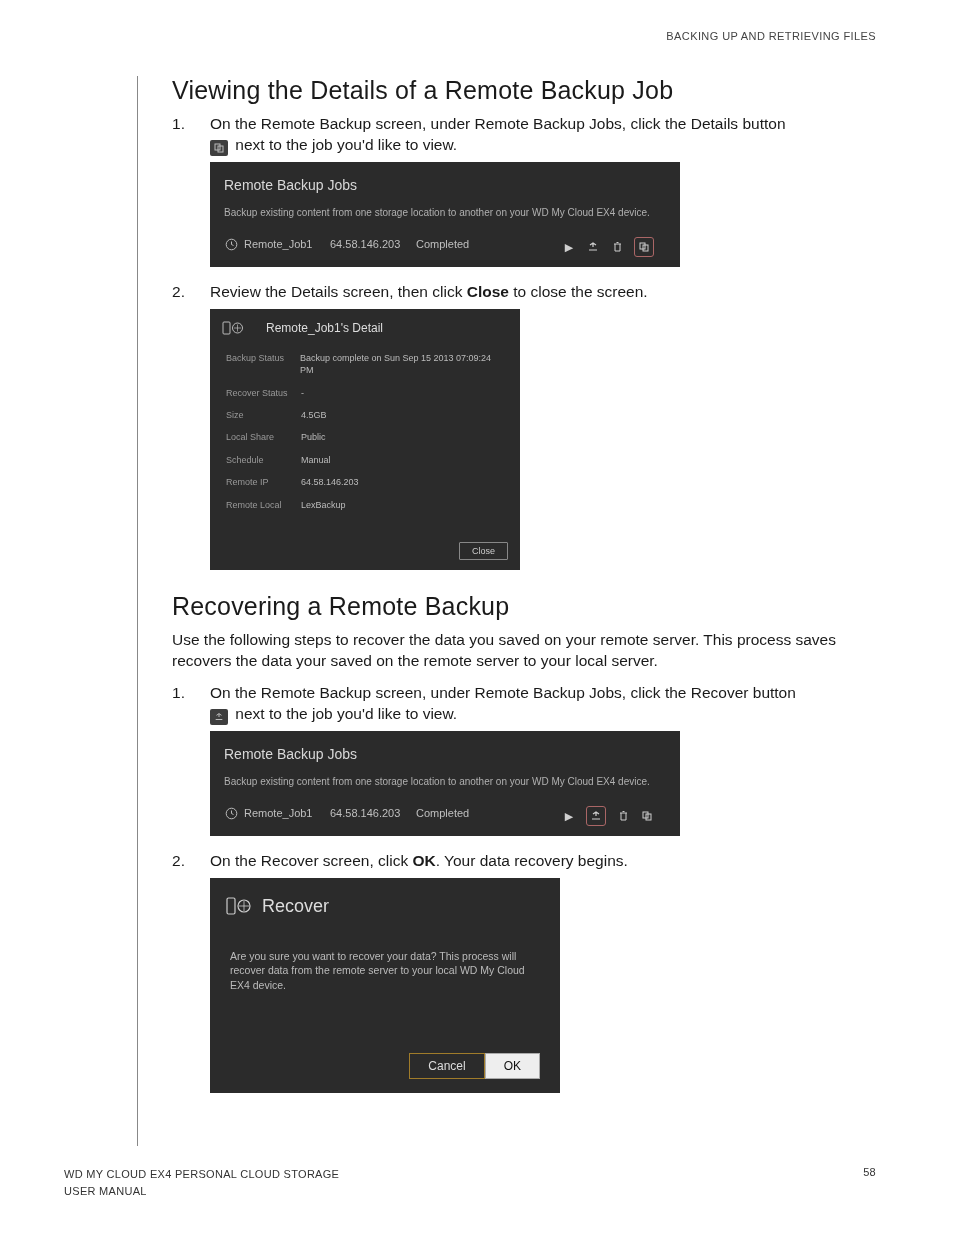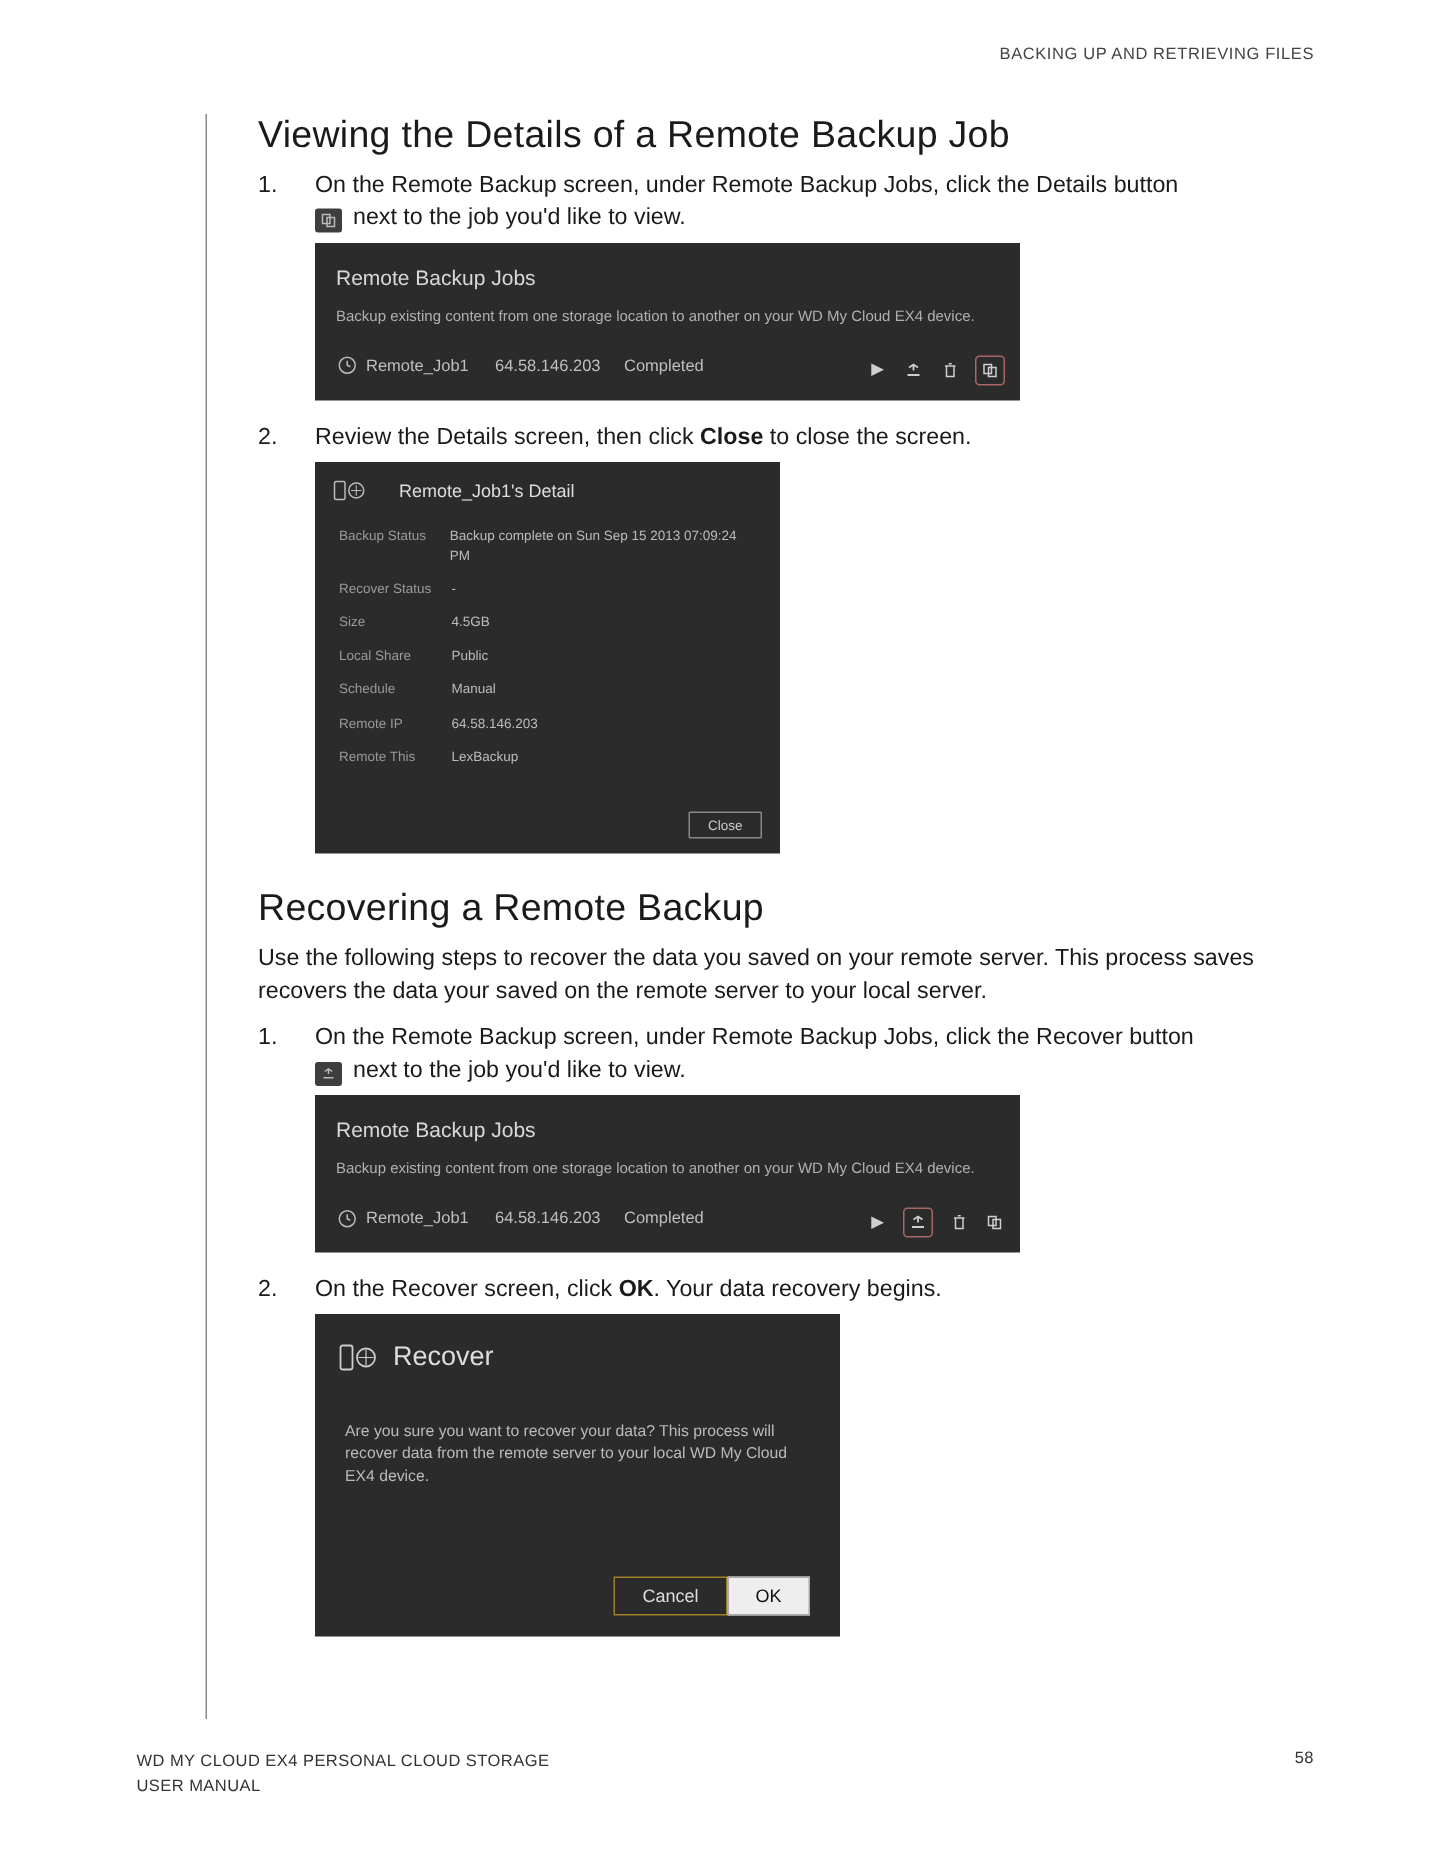--- a/index.html
+++ b/index.html
@@ -10,21 +10,21 @@
   h2.second{margin-top:22px}
   p.body{font-size:15.5px;line-height:1.38;margin:0 0 10px 0}
   ol{padding-left:0;margin:0 0 10px 0;list-style:none;counter-reset:step}
   ol>li{counter-increment:step;position:relative;padding-left:38px;font-size:15.5px;line-height:1.38;margin-bottom:6px}
   ol>li::before{content:counter(step)".";position:absolute;left:0;top:0}
   .inline-icon{display:inline-flex;align-items:center;justify-content:center;width:18px;height:16px;background:#3e3e3e;color:#bcbcbc;border-radius:2px;font-size:10px;vertical-align:-3px;margin-right:3px}
   b{font-weight:700}
 
   
   .panel{background:#2b2b2b;color:#cfcfcf;border-radius:0;margin:6px 0 14px 0;box-sizing:border-box;font-size:12px}
-  .panel.jobs{width:470px;padding:14px 10px 10px 14px}
+  .panel.jobs{width:470px;padding:14px 26px 10px 14px}
   .panel-title{font-size:14px;color:#d8d8d8;margin-bottom:10px}
   .panel-sub{font-size:10px;color:#b0b0b0;margin-bottom:18px}
   .job-row{display:flex;align-items:flex-start;gap:6px;color:#bfbfbf;font-size:11px}
   .job-row .clock{width:14px;height:14px;display:inline-flex;align-items:center;justify-content:center}
   .job-row .name{width:80px}
   .job-row .ip{width:80px}
   .job-row .status{flex:1}
   .job-icons{display:flex;gap:10px;align-items:center;color:#cfcfcf}
   .icon{width:14px;height:14px;display:inline-flex;align-items:center;justify-content:center;font-size:11px}
   .icon.boxed{border:1px solid #a66;border-radius:3px;padding:2px;color:#cfcfcf}
@@ -42,21 +42,21 @@
 
   
   .panel.recover{width:350px;padding:0}
   .rec-head{display:flex;align-items:center;gap:10px;padding:16px 16px;color:#ddd;font-size:18px}
   .rec-body{padding:14px 20px 50px 20px;font-size:10.5px;color:#bbb;line-height:1.4}
   .rec-foot{display:flex;justify-content:flex-end;padding:10px 20px 14px 20px}
   .btn2{border:1px solid #a07c2a;background:transparent;color:#ddd;font-size:12px;padding:5px 18px}
   .btn2.ok{border-color:#aaa;color:#111;background:#eee}
 
   
-  .foot{position:absolute;bottom:36px;left:91px;right:78px;display:flex;justify-content:space-between;font-size:11px;color:#333;letter-spacing:.3px}
+  .foot{position:absolute;bottom:36px;left:64px;right:78px;display:flex;justify-content:space-between;font-size:11px;color:#333;letter-spacing:.3px}
   .foot-left{line-height:1.5}
 </style>
 </head>
 <body>
 
 <div class="page">
   <div class="running-head">BACKING UP AND RETRIEVING FILES</div>
 
   <div class="content">
 
@@ -143,21 +143,21 @@
               </div>
             <div class="kv-row">
                 <span class="k">Schedule</span>
                 <span class="v">Manual</span>
               </div>
             <div class="kv-row">
                 <span class="k">Remote IP</span>
                 <span class="v">64.58.146.203</span>
               </div>
             <div class="kv-row">
-                <span class="k">Remote This</span>
+                <span class="k">Remote Local</span>
                 <span class="v">LexBackup</span>
               </div>
           </div>
           <div class="detail-foot">
             <button class="btn">Close</button>
           </div>
         </div>
       </li>
     </ol>
 

